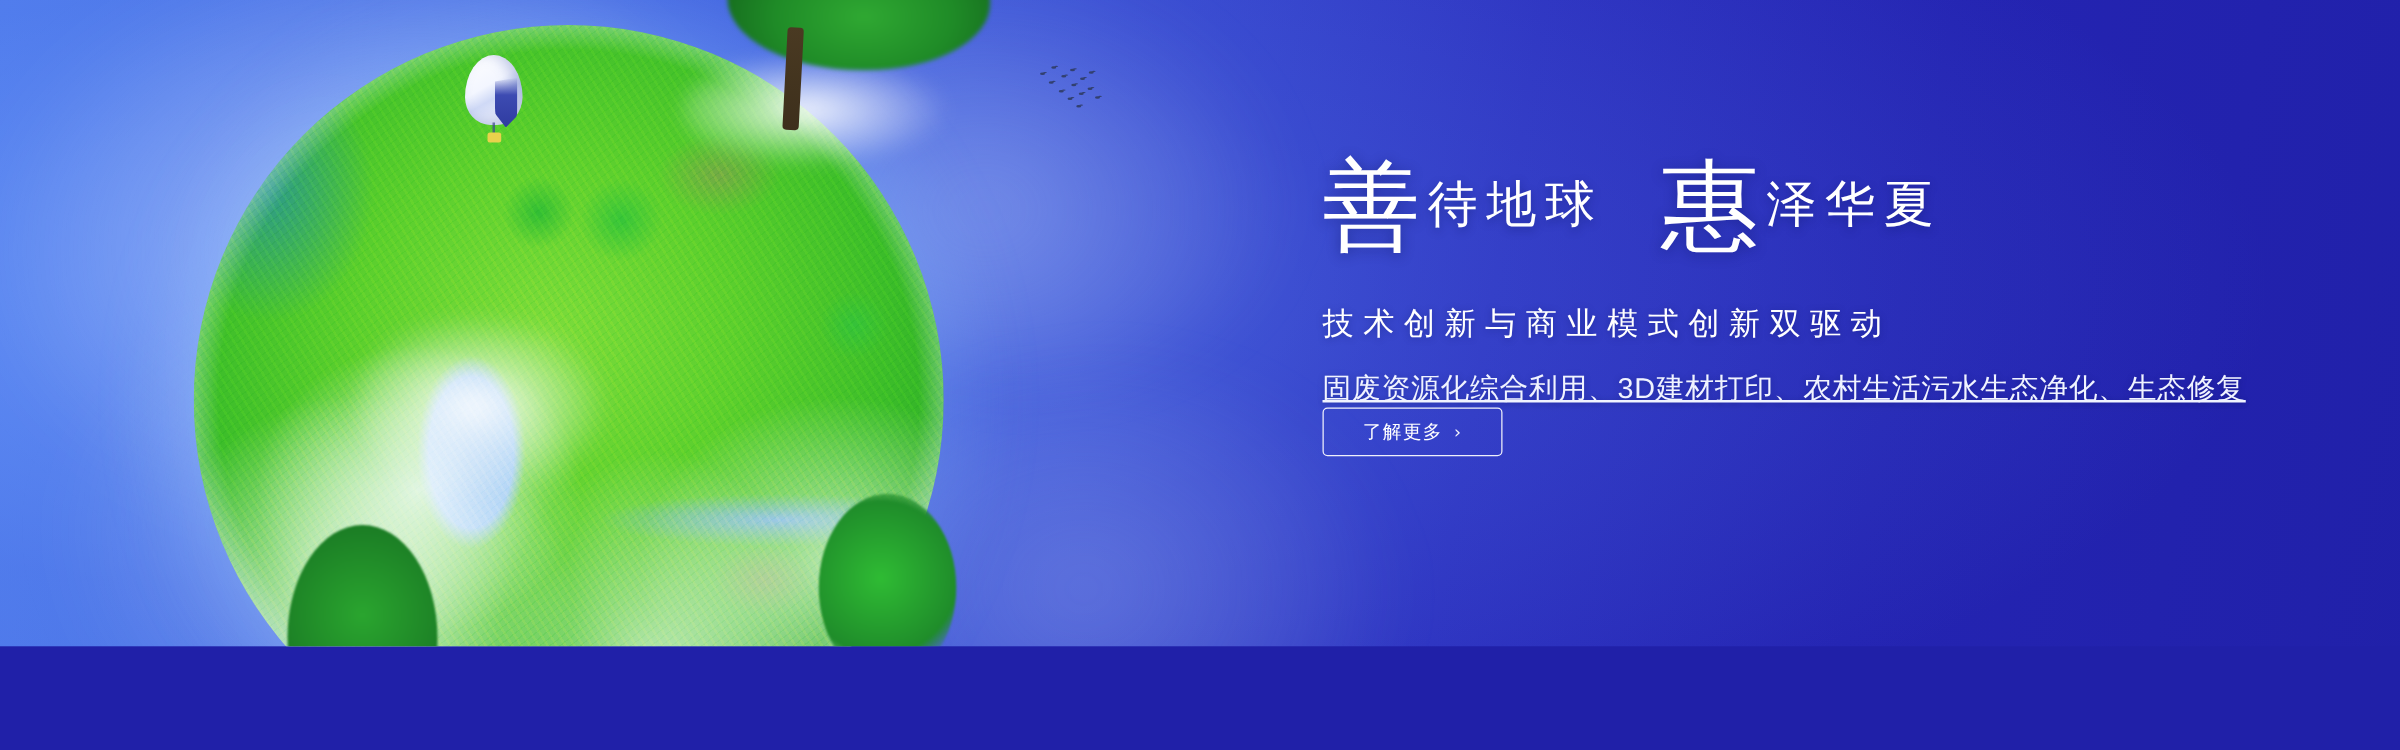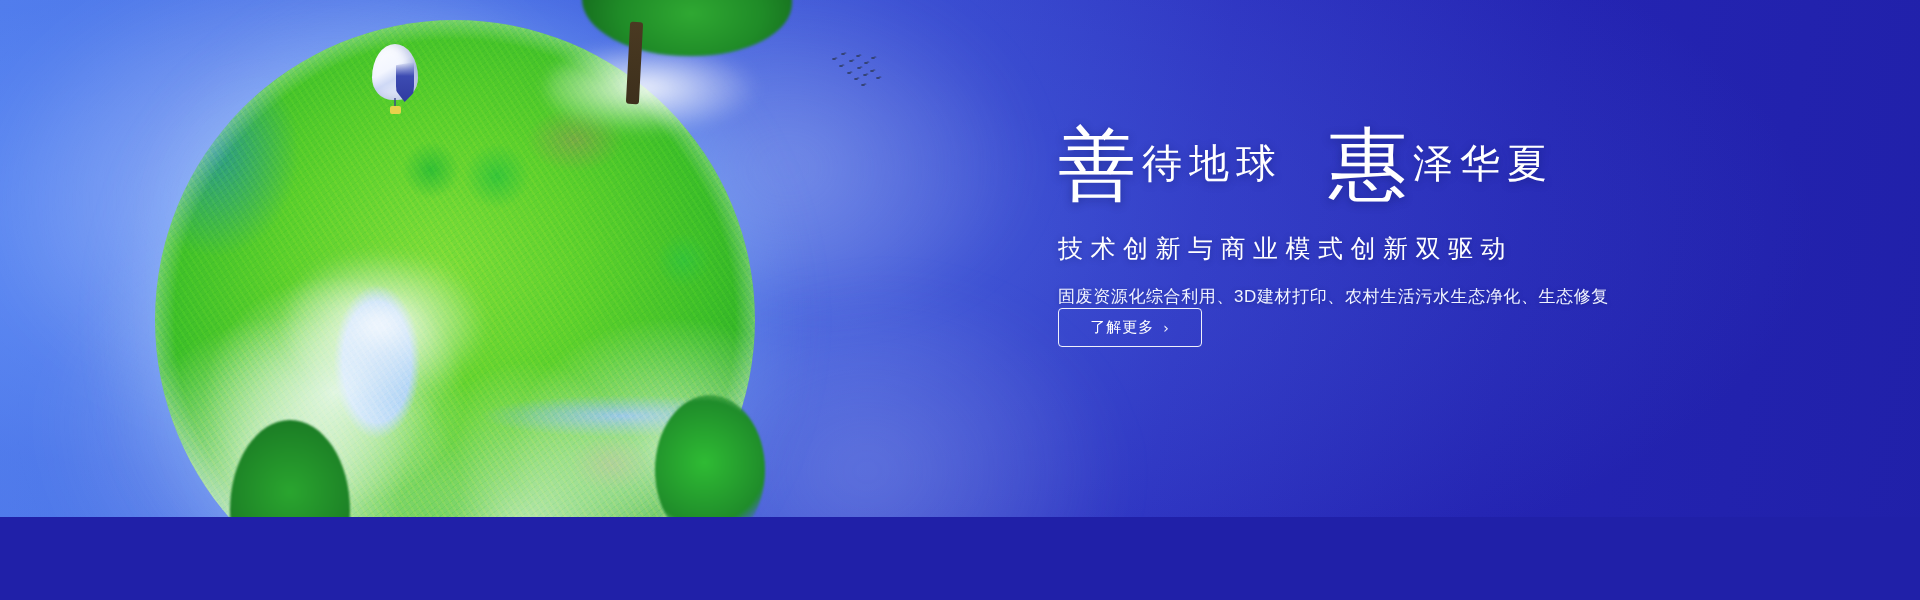--- a/index.html
+++ b/index.html
@@ -108,24 +108,24 @@
 
   
   .content{position:absolute;left:1058px;top:126px;width:740px;}
   .headline{position:relative;height:92px;white-space:nowrap;
     color:#ffffff;font-family:"Liberation Serif","DejaVu Serif",serif;}
   .headline .big{font-size:78px;line-height:1;font-weight:400;vertical-align:-14px;
     text-shadow:0 2px 10px rgba(10,20,90,.45);letter-spacing:0;}
   .headline .small{font-size:40px;line-height:1;letter-spacing:7px;margin-left:6px;
     text-shadow:0 2px 8px rgba(10,20,90,.40);}
   .headline .gap{display:inline-block;width:46px;}
-  .subtitle{margin-top:14px;color:#ffffff;font-size:25px;letter-spacing:7.5px;
+  .subtitle{margin-top:24px;color:#ffffff;font-size:25px;letter-spacing:7.5px;
     white-space:nowrap;text-shadow:0 1px 6px rgba(10,20,90,.35);}
-  .desc{margin-top:20px;color:#f0f3ff;font-size:17px;letter-spacing:0.6px;
-    white-space:nowrap;text-shadow:0 1px 5px rgba(10,20,90,.35);}
+  .desc{margin-top:20px;color:#f0f3ff;font-size:23px;letter-spacing:0.6px;
+    white-space:nowrap;text-shadow:0 1px 5px rgba(10,20,90,.35);text-decoration:underline;}
   .cta{display:inline-flex;align-items:center;justify-content:center;gap:9px;
     width:114px;height:37px;
     border:1px solid rgba(255,255,255,.92);border-radius:4px;
     color:#ffffff;font-size:15px;letter-spacing:1px;background:transparent;cursor:pointer;
     padding:0 14px;box-sizing:content-box;}
   .cta .chev{font-size:14px;opacity:.95;font-family:"DejaVu Sans",sans-serif;}
 </style>
 </head>
 <body>
 

